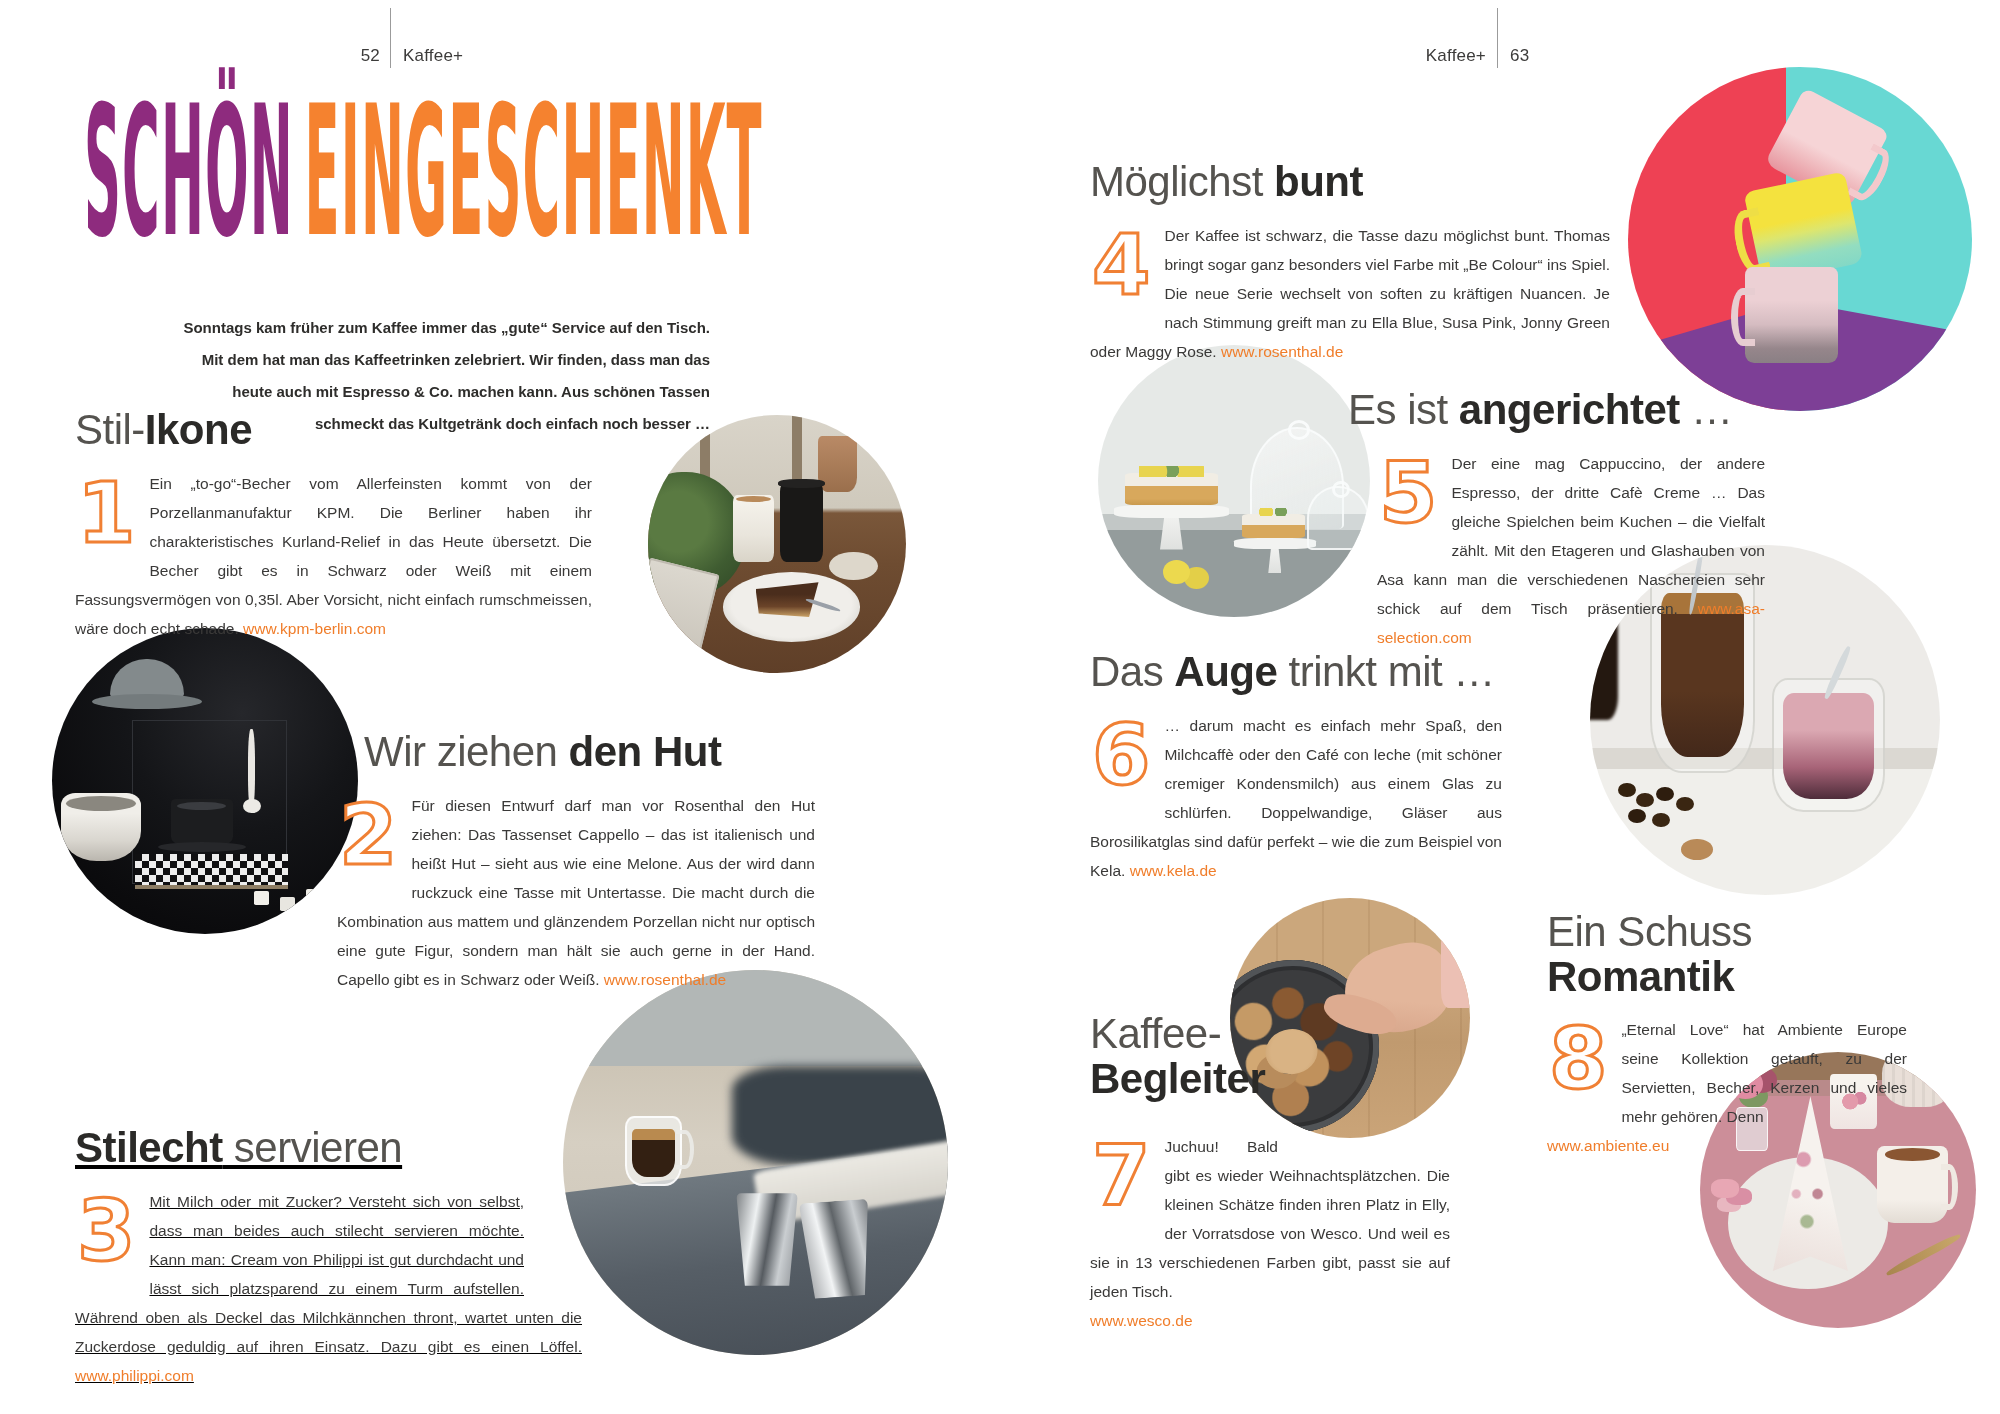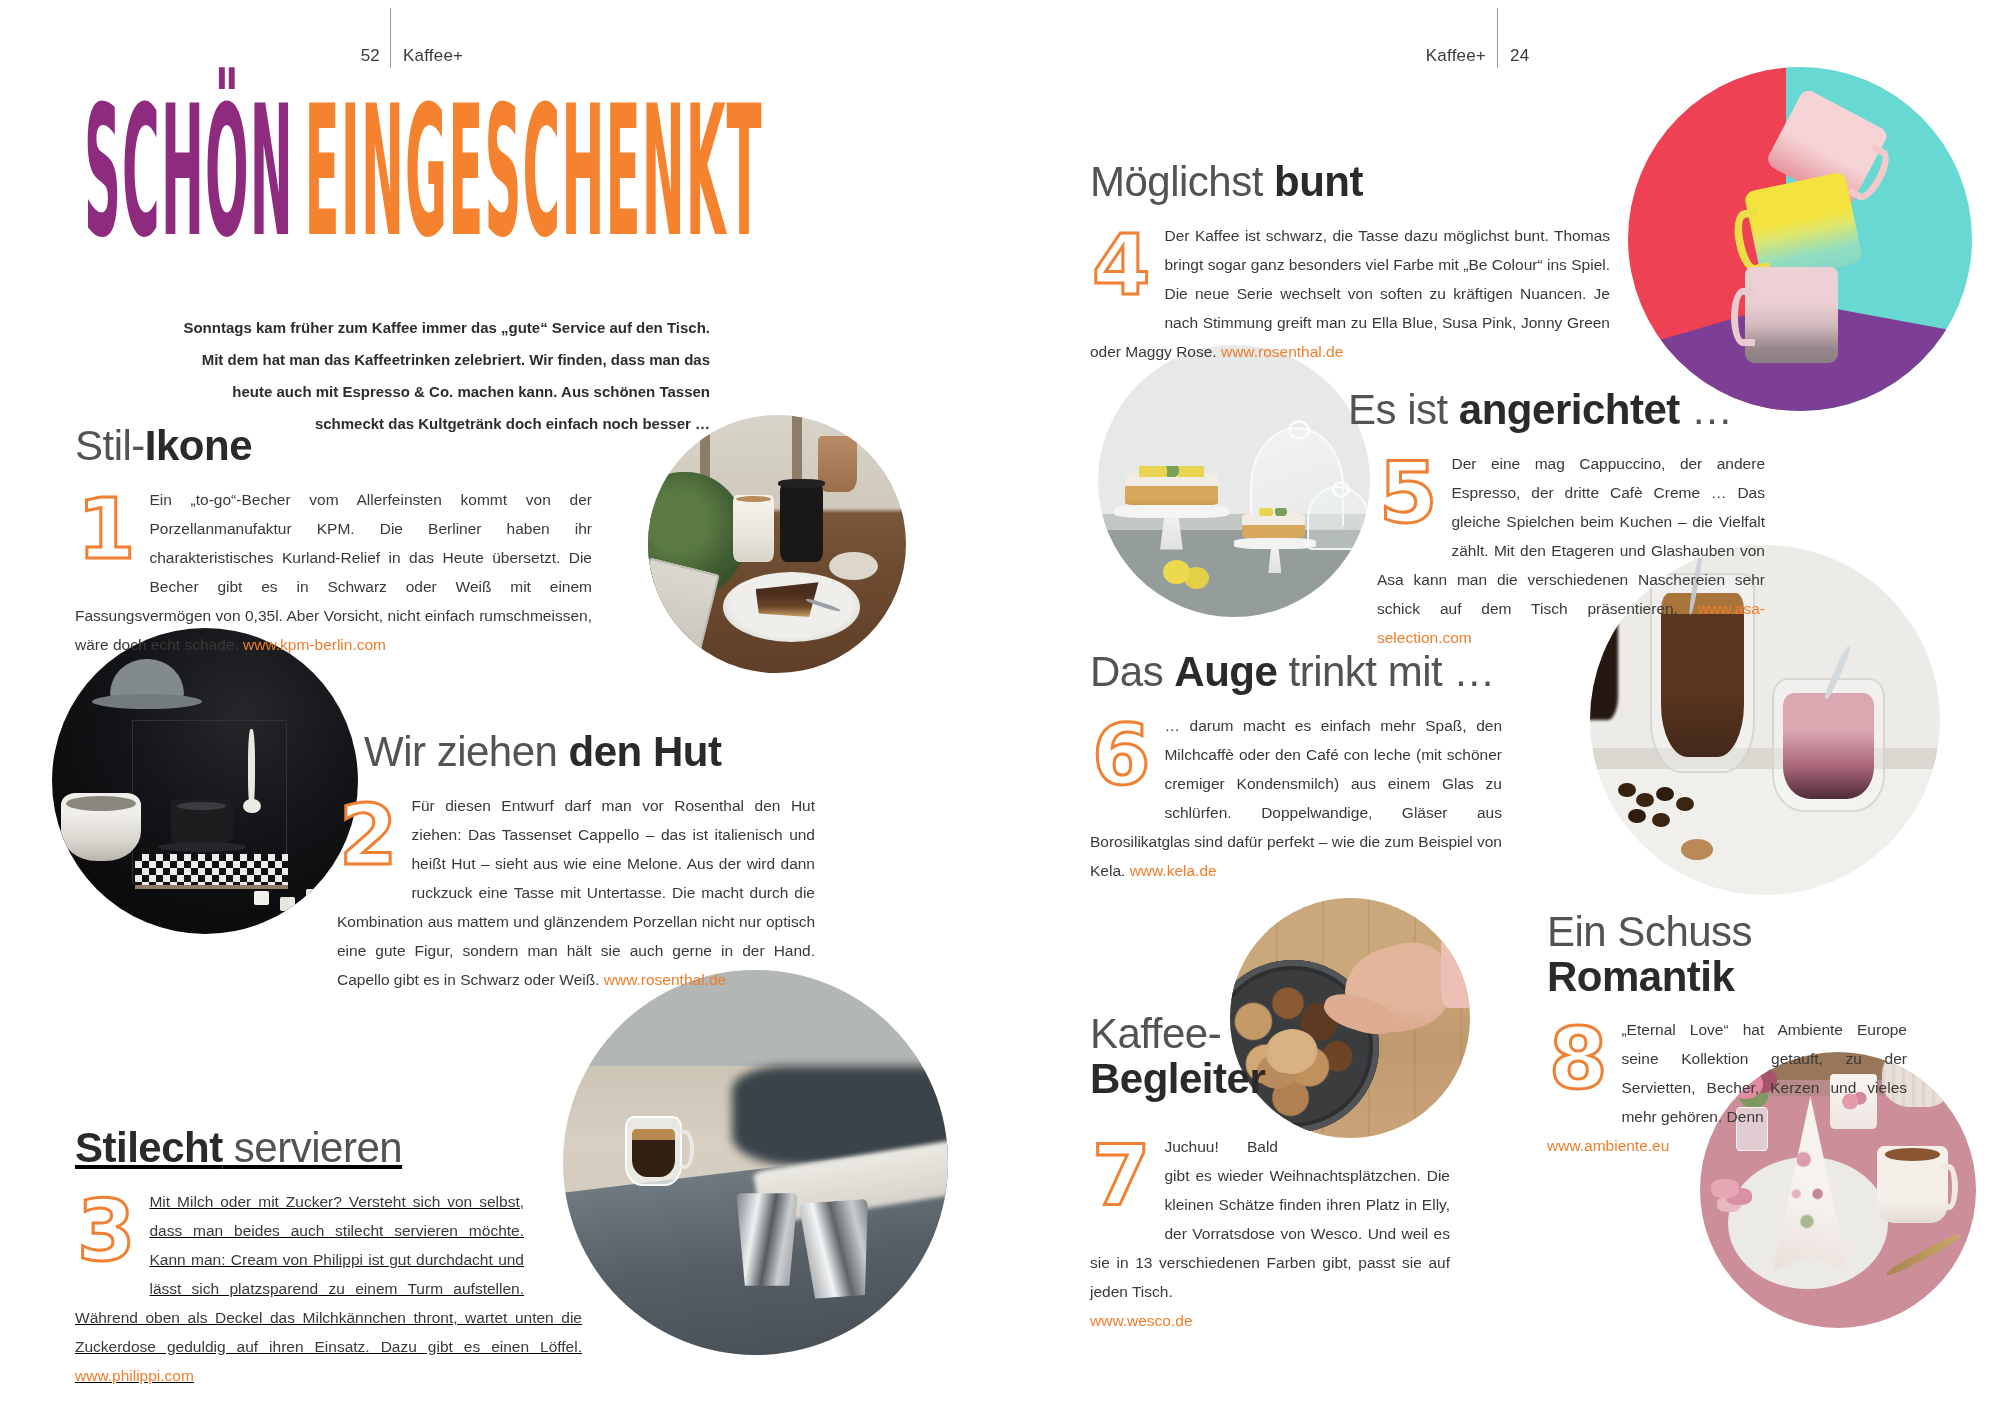--- a/index.html
+++ b/index.html
@@ -230,21 +230,21 @@
 </head>
 <body>
 
 <div class="spread">
 
   <div class="folio-rule" style="left:390px;"></div>
   <div class="folio" style="left:352px; width:28px; text-align:right;">52</div>
   <div class="folio" style="left:403px;">Kaffee+</div>
   <div class="folio-rule" style="left:1497px;"></div>
   <div class="folio" style="left:1396px; width:90px; text-align:right;">Kaffee+</div>
-  <div class="folio" style="left:1510px;">24</div>
+  <div class="folio" style="left:1510px;">63</div>
 
   <div class="photo photo1" style="left:648px; top:415px; width:258px; height:258px;">
     <div class="p1-mullions"></div>
     <div class="p1-pot"></div>
     <div class="p1-plant"></div>
     <div class="p1-cup-white"></div>
     <div class="p1-cup-black"></div>
     <div class="p1-lid"></div>
     <div class="p1-plate"></div>
     <div class="p1-paper"></div>
@@ -311,21 +311,21 @@
     <div class="p8-plate"></div>
     <div class="p8-napkin"></div>
     <div class="p8-mug"></div>
     <div class="p8-macarons"></div>
     <div class="p8-fork"></div>
   </div>
 
   <div class="title"><span class="w1">SCHÖN</span><span class="w2">EINGESCHENKT</span></div>
   <div class="intro">Sonntags kam früher zum Kaffee immer das „gute“ Service auf den Tisch. Mit dem hat man das Kaffeetrinken zelebriert. Wir finden, dass man das heute auch mit Espresso &amp; Co. machen kann. Aus schönen Tassen schmeckt das Kultgetränk doch einfach noch besser …</div>
 
-  <section class="sec" style="left:75px; top:424px; width:517px;">
+  <section class="sec" style="left:75px; top:408px; width:517px;">
     <h2><span>Stil-</span><b>Ikone</b><span></span></h2>
     <p class="body"><span class="num">1</span><span>Ein „to-go“-Becher vom Allerfeinsten kommt von der Porzellanmanufaktur KPM. Die Berliner haben ihr charakteristisches Kurland-Relief in das Heute übersetzt. Die Becher gibt es in Schwarz oder Weiß mit einem Fassungsvermögen von 0,35l. Aber Vorsicht, nicht einfach rumschmeissen, wäre doch echt schade. </span><span class="link">www.kpm-berlin.com</span></p>
   </section>
 
   <section class="sec" style="left:337px; top:730px; width:478px;">
     <h2 style="margin-left:27px;"><span>Wir ziehen </span><b>den Hut</b><span></span></h2>
     <p class="body"><span class="num">2</span><span>Für diesen Entwurf darf man vor Rosenthal den Hut ziehen: Das Tassenset Cappello – das ist italienisch und heißt Hut – sieht aus wie eine Melone. Aus der wird dann ruckzuck eine Tasse mit Untertasse. Die macht durch die Kombination aus mattem und glänzendem Porzellan nicht nur optisch eine gute Figur, sondern man hält sie auch gerne in der Hand. Capello gibt es in Schwarz oder Weiß. </span><span class="link">www.rosenthal.de</span></p>
   </section>
 
   <section class="sec" style="left:75px; top:1126px; width:507px;text-decoration:underline;">

